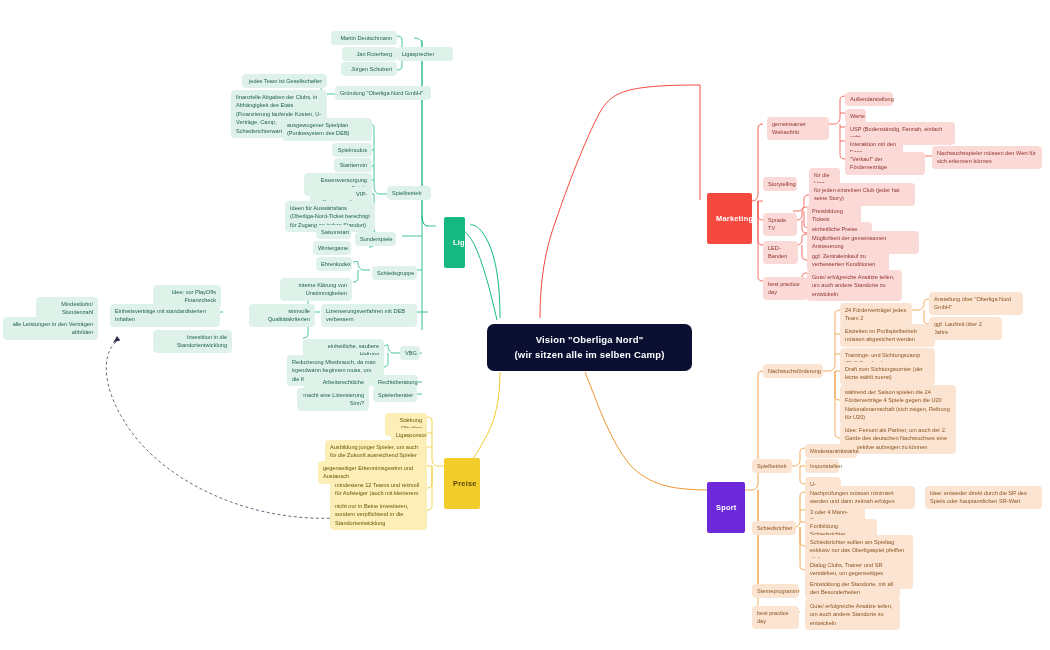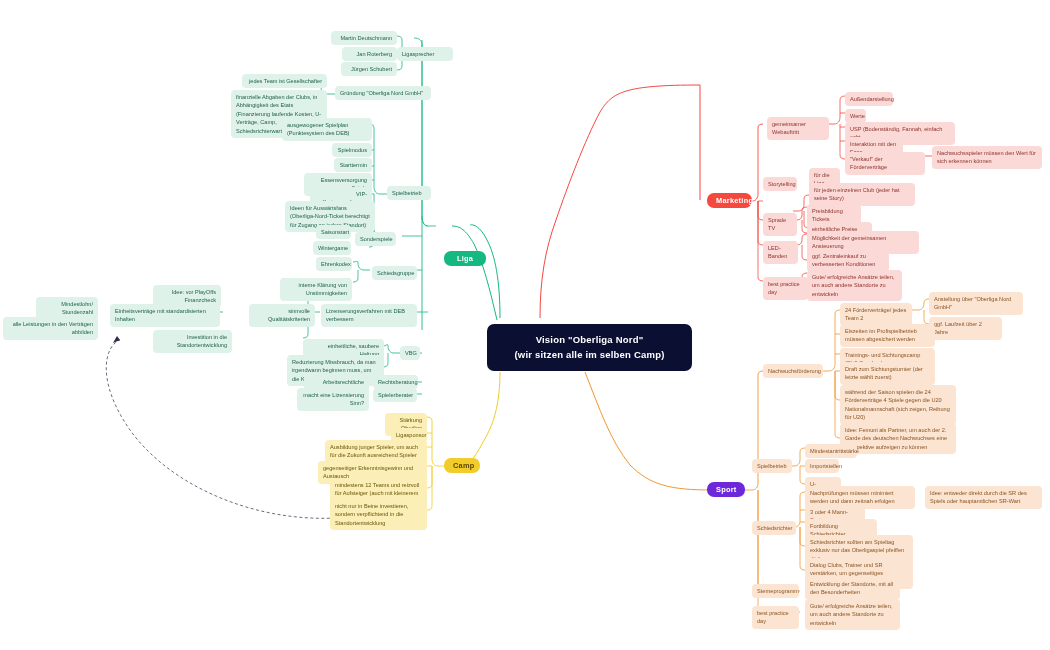--- a/index.html
+++ b/index.html
@@ -7,21 +7,21 @@
        font-family:"Liberation Sans","DejaVu Sans",sans-serif;}
   #canvas{position:absolute;left:0;top:0;width:1050px;height:650px;}
   svg.links{position:absolute;left:0;top:0;width:1050px;height:650px;pointer-events:none;}
 
   .node{position:absolute;box-sizing:border-box;border-radius:4px;
         padding:3px 5px;font-size:5.6px;line-height:1.5;}
   .root{background:#0b1033;color:#ffffff;border-radius:7px;
         font-size:9.5px;font-weight:bold;text-align:center;line-height:1.55;
         padding:9px 14px;letter-spacing:.2px;}
   .main{font-weight:bold;color:#ffffff;font-size:7.4px;text-align:center;
-        border-radius:7px;padding:2px 9px;letter-spacing:.25px;}
+        border-radius:2px;padding:20px 9px;letter-spacing:.25px;}
 
   
   .m-liga{background:#16b882;}
   .n-liga{background:#dff2ea;color:#1c5f4a;}
   
   .m-mkt{background:#f5483f;}
   .n-mkt{background:#fbd9d6;color:#8d342e;}
   
   .m-ziele{background:#f2cc2a;color:#5a4705;}
   .n-ziele{background:#fbeeb6;color:#6b5508;}
@@ -179,23 +179,23 @@
     <path d="M400,506 C300,540 180,500 130,430 C95,380 105,345 120,340"></path>
   </g>
   <polygon points="120,340 113,343 117,336" fill="#2b2b4a"></polygon>
 </svg>
 
 <div class="node root" style="left:487px;top:324px;width:205px;">
   <div>Vision "Oberliga Nord"</div>
   <div>(wir sitzen alle im selben Camp)</div>
 </div>
 
-<div class="node main m-liga" style="left:444px;top:217px;width:42px;margin-top:34px;">Liga</div>
+<div class="node main m-liga" style="left:444px;top:217px;width:21px;">Liga</div>
 <div class="node main m-mkt" style="left:707px;top:193px;width:45px;">Marketing</div>
-<div class="node main m-ziele" style="left:444px;top:458px;width:36px;">Camp</div>
+<div class="node main m-ziele" style="left:444px;top:458px;width:36px;">Preise</div>
 <div class="node main m-sport" style="left:707px;top:482px;width:38px;">Sport</div>
 
 <div class="node n-liga" style="left:397px;top:47px;width:56px;">Ligasprecher</div>
 <div class="node n-liga" style="left:331px;top:31px;width:66px;text-align:right;">Martin Deutschmann</div>
 <div class="node n-liga" style="left:342px;top:47px;width:55px;text-align:right;">Jan Roterberg</div>
 <div class="node n-liga" style="left:341px;top:62px;width:56px;text-align:right;">Jürgen Schubert</div>
 
 <div class="node n-liga" style="left:335px;top:86px;width:96px;">Gründung "Oberliga Nord GmbH"</div>
 <div class="node n-liga" style="left:242px;top:74px;width:85px;text-align:right;">jedes Team ist Gesellschafter</div>
 <div class="node n-liga" style="left:231px;top:90px;width:96px;">finanzielle Abgaben der Clubs, in Abhängigkeit des Etats (Finanzierung laufende Kosten, U-Verträge, Camp, Schiedsrichterwart, ...)</div>

